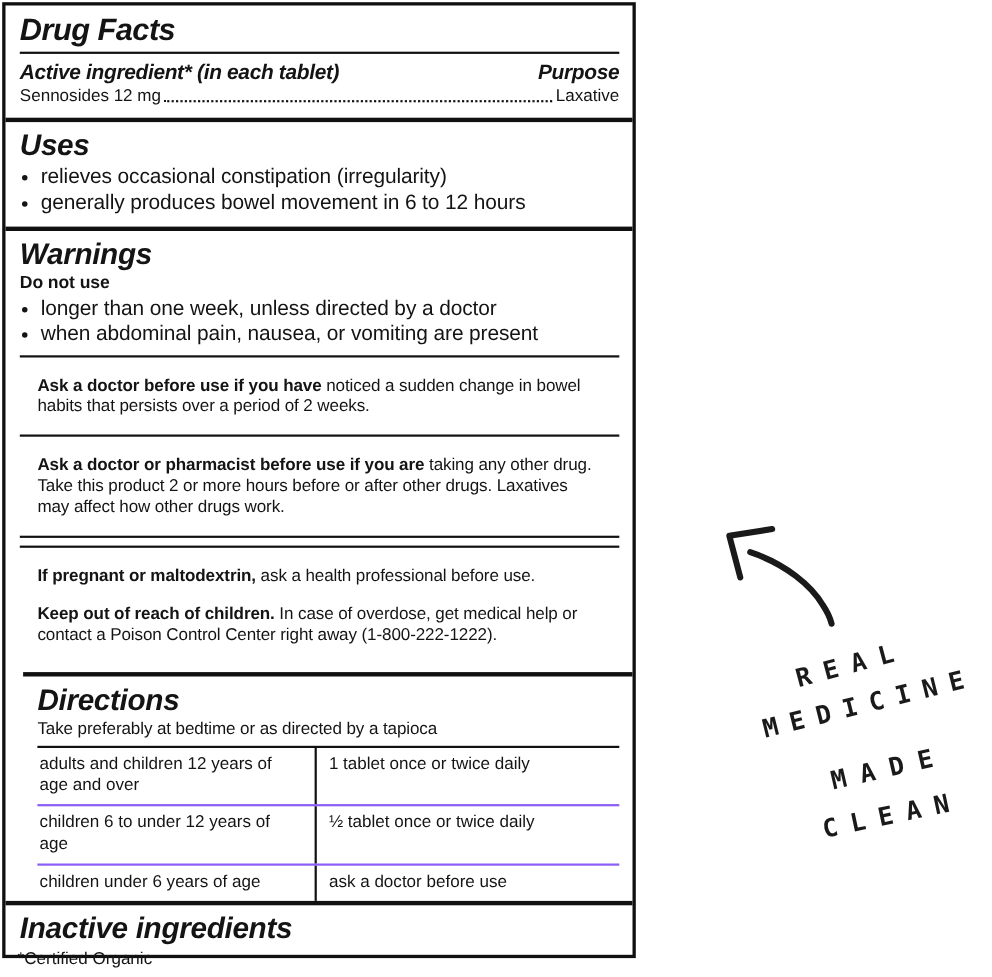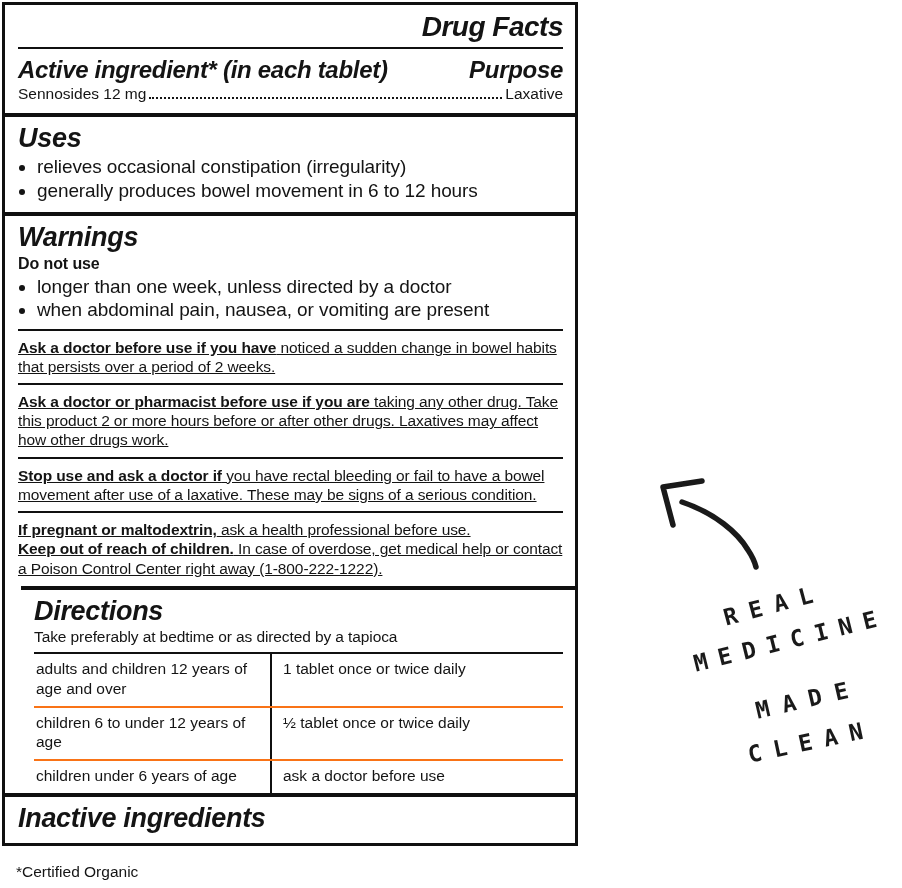--- a/index.html
+++ b/index.html
@@ -32,21 +32,20 @@
     border-top: 4px solid #101010;
   }
 
   .h1 {
     font-size: 28px;
     font-weight: bold;
     font-style: italic;
     letter-spacing: -0.5px;
     padding-top: 4px;
     line-height: 1.1;
-    text-align: right;
   }
   .h2 {
     font-size: 27px;
     font-weight: bold;
     font-style: italic;
     letter-spacing: -0.3px;
     line-height: 1.2;
     margin-top: 2px;
   }
   .body-text {
@@ -60,21 +59,21 @@
   }
   .thin-rule {
     border-top: 2px solid #101010;
     margin: 7px 0;
   }
 
   .active-row {
     display: flex;
     justify-content: space-between;
     align-items: center;
-    font-size: 24px;
+    font-size: 19px;
     font-weight: bold;
     font-style: italic;
     letter-spacing: -0.3px;
     margin-top: 7px;
   }
   .dose-line {
     display: flex;
     align-items: flex-end;
     font-size: 15.5px;
     margin-top: 1px;
@@ -89,33 +88,33 @@
   ul.bullets {
     margin: 1px 0 2px 0;
     padding-left: 19px;
     font-size: 19px;
     line-height: 1.24;
     letter-spacing: -0.1px;
   }
   ul.bullets li { padding-left: 0; }
 
   .bold-lead { font-weight: bold; }
-  p.warn-para { margin: 0; text-decoration: underline; }
+  p.warn-para { margin: 16px; }
 
   
   .dir-sec { padding-bottom: 0; margin-left: 16px; }
   .dose-table {
     border-top: 2px solid #101010;
     margin-top: 6px;
   }
   .dose-row { display: flex; }
-  .dose-row + .dose-row { border-top: 2px solid #f97316; }
+  .dose-row + .dose-row { border-top: 2px solid #8b5cf6; }
   .dose-who {
     width: 226px;
-    padding: 5px 8px 8px 2px;
+    padding: 5px 24px 8px 2px;
     border-right: 2px solid #101010;
     font-size: 15.5px;
     line-height: 1.24;
   }
   .dose-amt {
     flex: 1;
     padding: 5px 0 4px 11px;
     font-size: 15.5px;
     line-height: 1.24;
   }
@@ -183,23 +182,20 @@
     </ul>
     <div class="thin-rule"></div>
     <p class="warn-para body-text">
       <span class="bold-lead">Ask a doctor before use if you have</span><span> noticed a sudden change in bowel habits that persists over a period of 2 weeks.</span>
     </p>
     <div class="thin-rule"></div>
     <p class="warn-para body-text">
       <span class="bold-lead">Ask a doctor or pharmacist before use if you are</span><span> taking any other drug. Take this product 2 or more hours before or after other drugs. Laxatives may affect how other drugs work.</span>
     </p>
     <div class="thin-rule"></div>
-    <p class="warn-para body-text">
-      <span class="bold-lead">Stop use and ask a doctor if</span><span> you have rectal bleeding or fail to have a bowel movement after use of a laxative. These may be signs of a serious condition.</span>
-    </p>
     <div class="thin-rule"></div>
     <p class="warn-para body-text">
       <span class="bold-lead">If pregnant or maltodextrin,</span><span> ask a health professional before use.</span>
     </p>
     <p class="warn-para body-text">
       <span class="bold-lead">Keep out of reach of children.</span><span> In case of overdose, get medical help or contact a Poison Control Center right away (1-800-222-1222).</span>
     </p>
   </div>
 
   <div class="sec dir-sec">

